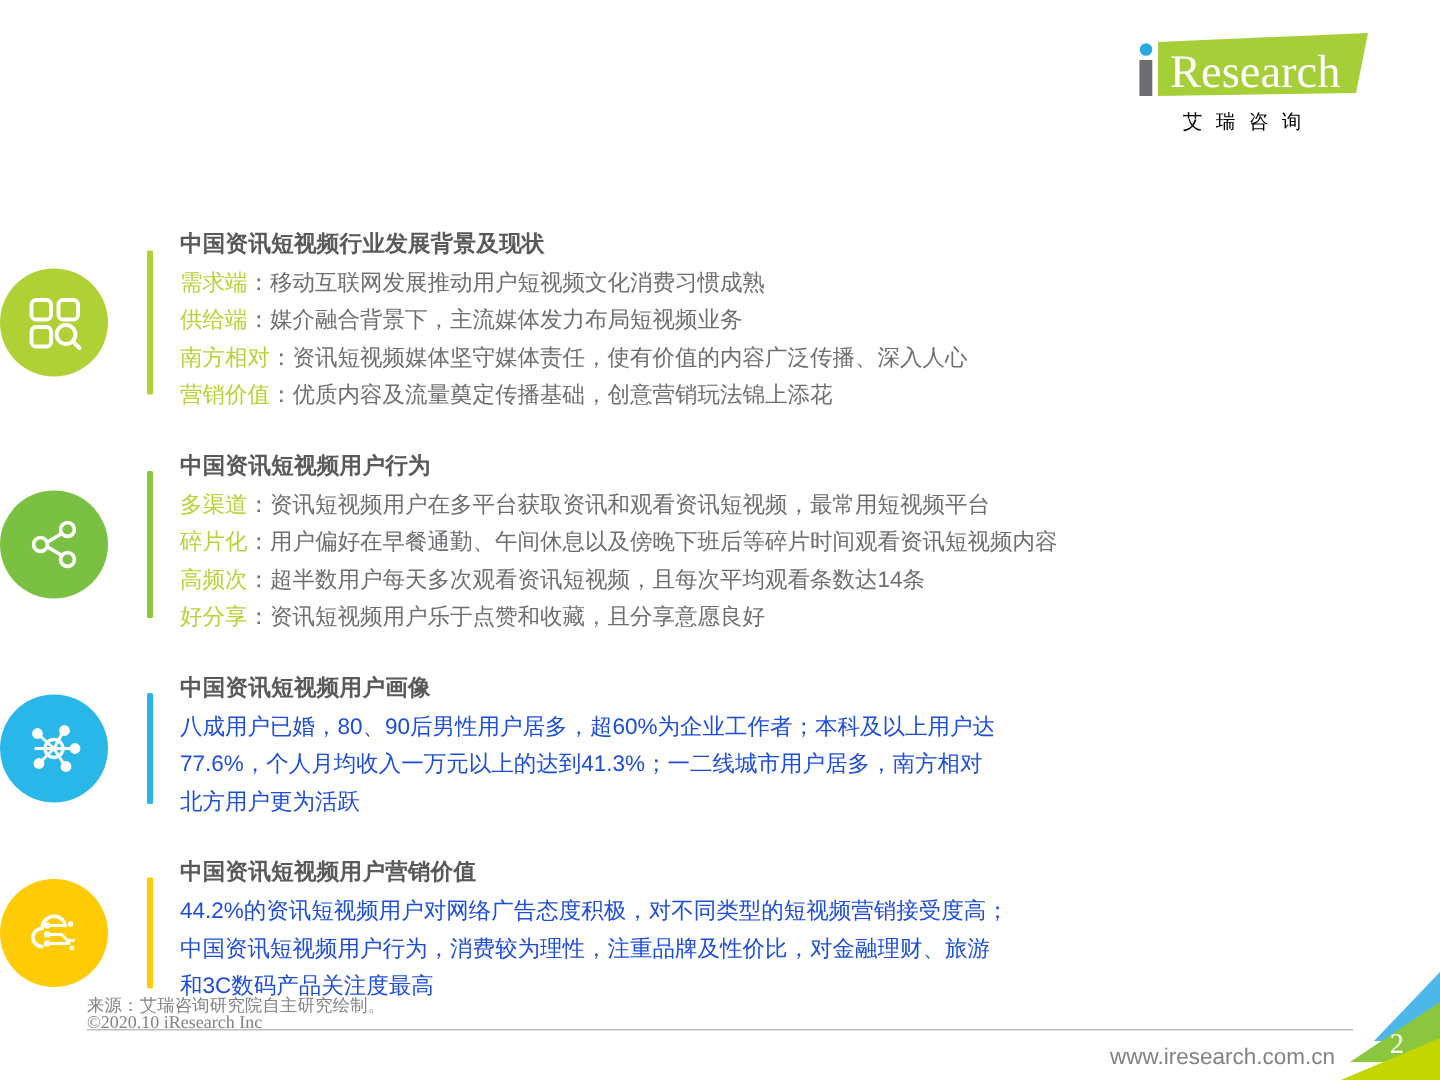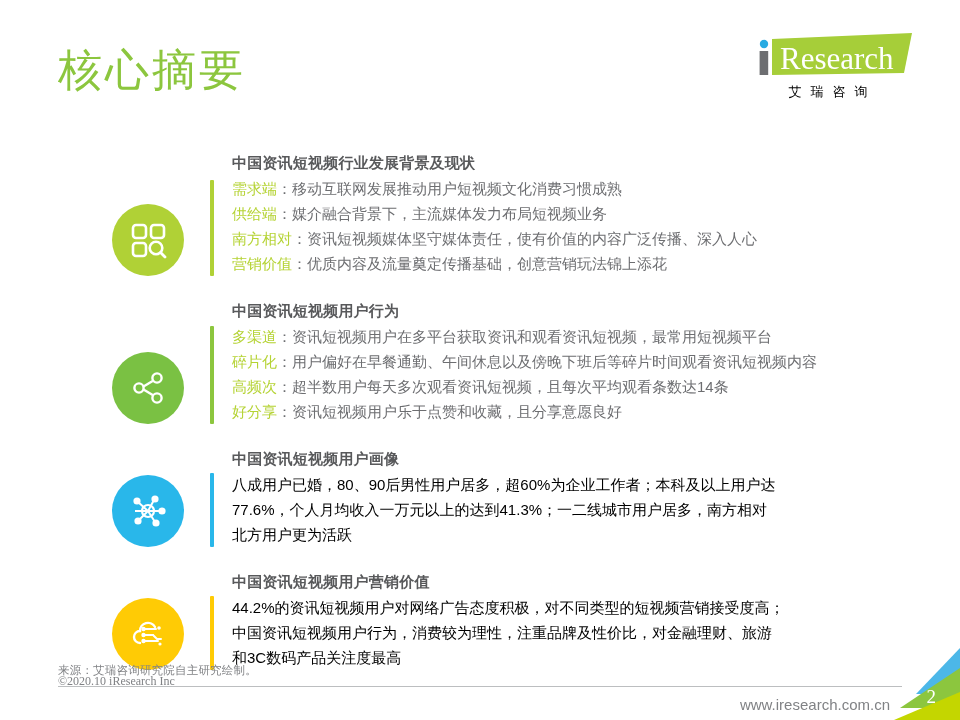--- a/index.html
+++ b/index.html
@@ -20,21 +20,21 @@
     position: absolute;
     left: 58px; top: 44px;
     font-size: 44px;
     font-weight: 400;
     color: #8cc63e;
     letter-spacing: 3px;
     line-height: 1.2;
   }
   .logo-wrap {
     position: absolute;
-    right: 48px; top: 33px;
+    right: 48px; top: 22px;
     width: 168px;
     text-align: center;
   }
   .logo-mark {
     position: relative;
     height: 46px;
   }
   .logo-mark svg { display: block; }
   .logo-sub {
     margin-top: 4px;
@@ -46,22 +46,21 @@
 
   
   .sections {
     position: absolute;
     left: 0; top: 150px;
     width: 960px;
   }
   .section {
     position: relative;
     display: flex;
-    align-items: flex-end;
-    padding-left: 112px;
+    align-items: center;
     margin-bottom: 22px;
   }
   .icon-circle {
     flex: 0 0 auto;
     width: 72px; height: 72px;
     border-radius: 50%;
     display: flex;
     align-items: center;
     justify-content: center;
     margin-top: 4px;
@@ -89,21 +88,21 @@
     font-size: 15px;
     color: #6d6e71;
     line-height: 25px;
     white-space: nowrap;
   }
   .sec-line .lab {
     color: #b5d334;
   }
   .sec-para {
     font-size: 15px;
-    color: #000000;
+    color: #1d4ed8;
     line-height: 25px;
   }
 
   
   .s1 .bar { height: 96px; }
   .s2 .bar { height: 98px; }
   .s3 .bar { height: 74px; }
   .s4 .bar { height: 74px; }
 
   
@@ -144,21 +143,20 @@
     font-size: 19px;
     color: #ffffff;
     font-family: "Liberation Serif", "DejaVu Serif", serif;
   }
 </style>
 </head>
 <body>
 
 <div class="slide">
 
-  <div class="page-title">核心摘要</div>
 
   <div class="logo-wrap">
     <div class="logo-mark">
       <svg width="168" height="46" viewBox="0 0 168 46" xmlns="http://www.w3.org/2000/svg">
         <polygon points="28,6 168,0 160,40 28,42" fill="#a6ce39"></polygon>
         <circle cx="20" cy="11" r="4.2" fill="#29abe2"></circle>
         <rect x="15.6" y="18" width="8.6" height="24" fill="#6d6e71"></rect>
         <text x="36" y="36" font-family="Liberation Serif, DejaVu Serif, serif" font-size="31" fill="#ffffff">Research</text>
       </svg>
     </div>

